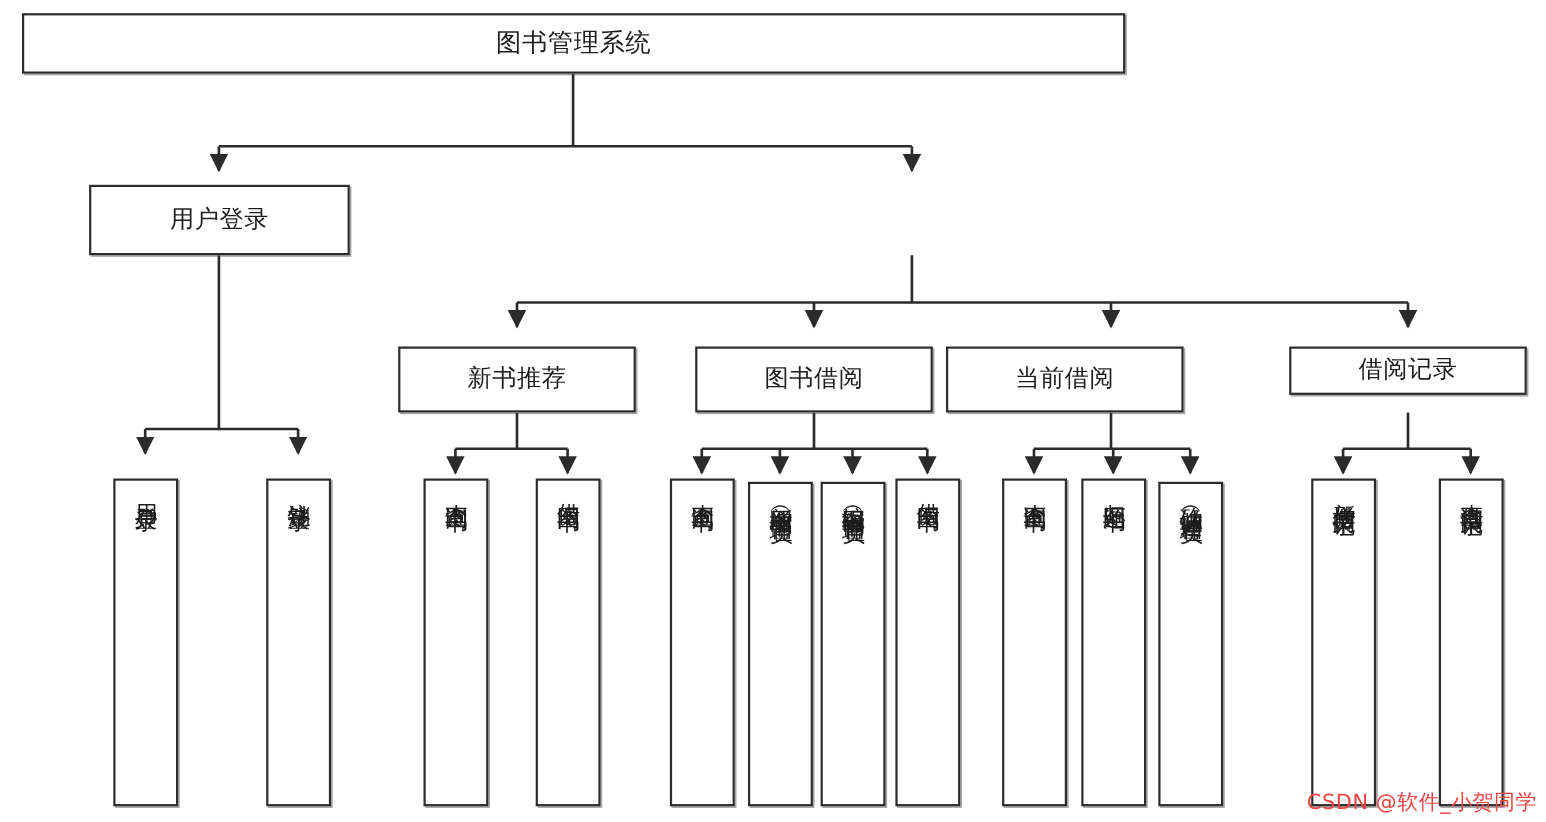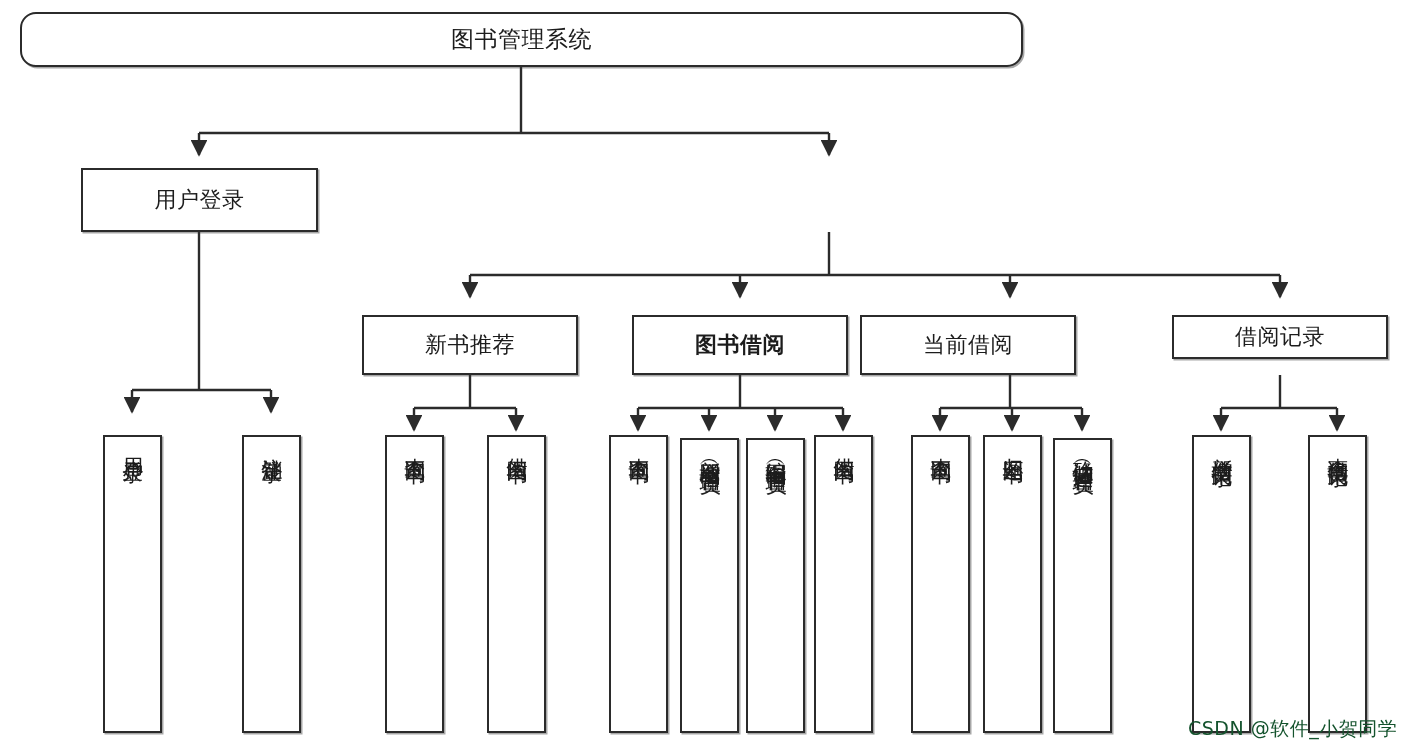--- a/index.html
+++ b/index.html
@@ -53,21 +53,21 @@
     font-size: 21px;
     line-height: 1.28;
     letter-spacing: 2px;
     white-space: nowrap;
     display: block;
     margin: 0 auto;
   }
   .watermark {
     position: absolute;
     font-size: 19px;
-    color: #14532d;
+    color: #ef4444;
     letter-spacing: 0.5px;
     white-space: nowrap;
     user-select: none;
   }
 </style>
 </head>
 <body>
 
 <div id="canvas">
 
@@ -107,32 +107,32 @@
         <line x1="940" y1="408" x2="940" y2="430" marker-end="url(#arrow)"></line>
         <line x1="1012" y1="408" x2="1012" y2="430" marker-end="url(#arrow)"></line>
         <line x1="1082" y1="408" x2="1082" y2="430" marker-end="url(#arrow)"></line>
         <line x1="1280" y1="375" x2="1280" y2="408"></line>
         <line x1="1221" y1="408" x2="1337" y2="408"></line>
         <line x1="1221" y1="408" x2="1221" y2="430" marker-end="url(#arrow)"></line>
         <line x1="1337" y1="408" x2="1337" y2="430" marker-end="url(#arrow)"></line>
       </g>
   </svg>
 
-  <div class="node root" style="left: 20px; top: 12px; width: 1003px; height: 55px; border-radius: 16px;">
+  <div class="node root" style="left: 20px; top: 12px; width: 1003px; height: 55px;">
     <span class="label">图书管理系统</span>
   </div>
 
   <div class="node lvl2" style="left: 81px; top: 168px; width: 237px; height: 64px;">
     <span class="label">用户登录</span>
   </div>
 
   <div class="node lvl3" style="left: 362px; top: 315px; width: 216px; height: 60px;">
     <span class="label">新书推荐</span>
   </div>
-  <div class="node lvl3" style="left: 632px; top: 315px; width: 216px; height: 60px; font-weight: bold;">
+  <div class="node lvl3" style="left: 632px; top: 315px; width: 216px; height: 60px;">
     <span class="label">图书借阅</span>
   </div>
   <div class="node lvl3" style="left: 860px; top: 315px; width: 216px; height: 60px;">
     <span class="label">当前借阅</span>
   </div>
   <div class="node lvl3" style="left: 1172px; top: 315px; width: 216px; height: 44px;">
     <span class="label">借阅记录</span>
   </div>
 
   <div class="node leaf" style="left: 103px; top: 435px; width: 59px; height: 298px;">

